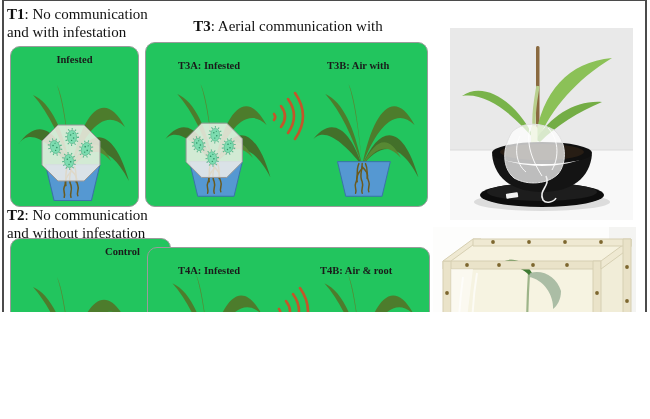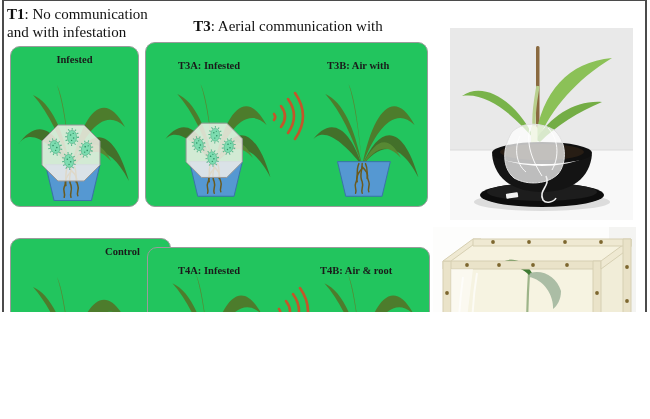--- a/index.html
+++ b/index.html
@@ -104,20 +104,21 @@
 
   <div class="title" style="left:7px;top:5px;width:156px;"><span class="tcode">T1</span><span>: No communication and with infestation</span></div>
 
   <div class="panel" style="left:10px;top:46px;width:127px;height:159px;">
     <div class="plabel">Infested</div>
     <svg class="art" style="top:16px;" width="127" height="141" viewBox="0 0 127 141">
       <use href="#infested-plant"></use>
     </svg>
   </div>
 
+  <div class="title" style="left:7px;top:206px;width:160px;"><span class="tcode">T2</span><span>: No communication and without infestation</span></div>
 
   <div class="panel" style="left:10px;top:238px;width:127px;height:158px;padding-left:32px;">
     <div class="plabel">Control</div>
     <svg class="art" style="top:16px;" width="127" height="140" viewBox="0 0 127 140">
       <use href="#clean-plant"></use>
     </svg>
   </div>
 
   <div class="title center" style="left:150px;top:17px;width:276px;"><span class="tcode">T3</span><span>: Aerial communication with</span></div>
 

